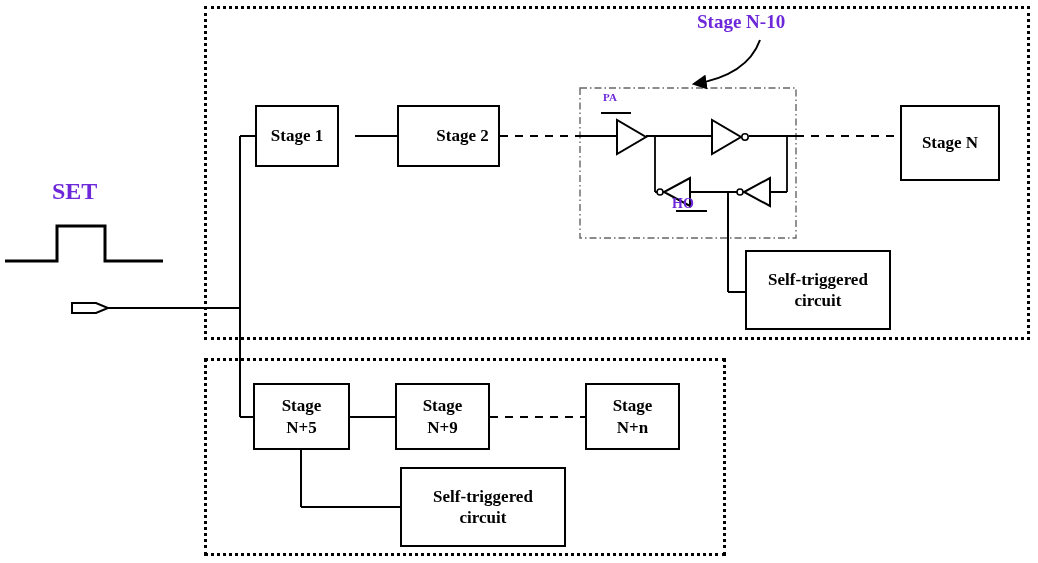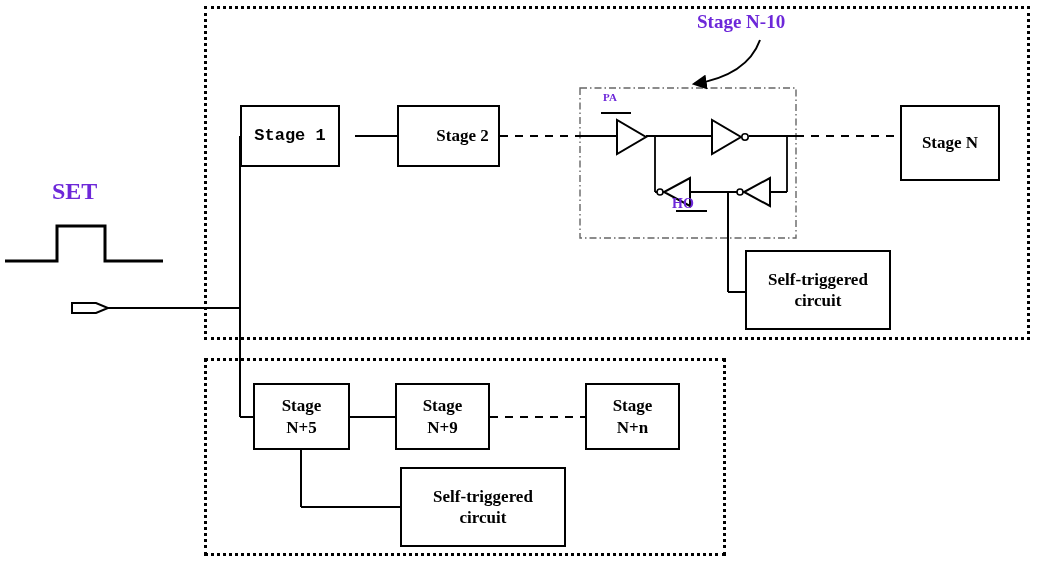--- a/index.html
+++ b/index.html
@@ -32,21 +32,21 @@
     display: flex;
     flex-direction: column;
     align-items: center;
     justify-content: center;
     font-weight: bold;
     font-size: 17px;
     line-height: 1.25;
     text-align: center;
     color: #000;
   }
-  #box-stage1   { left: 240px; top: 105px; width: 100px; height: 62px; font-family: Liberation Mono, monospace; }
+  #box-stage1   { left: 255px; top: 105px; width: 84px; height: 62px; }
   #box-stage2   { left: 397px; top: 105px; width: 103px; height: 62px; padding-left: 28px; }
   #box-stageN   { left: 900px; top: 105px; width: 100px; height: 76px; }
   #box-stageN1  { left: 253px; top: 383px; width: 97px;  height: 67px; }
   #box-stageN2  { left: 395px; top: 383px; width: 95px;  height: 67px; }
   #box-stageNn  { left: 585px; top: 383px; width: 95px;  height: 67px; }
   #box-self-top    { left: 745px; top: 250px; width: 146px; height: 80px; font-size: 17px; }
   #box-self-bottom { left: 400px; top: 467px; width: 166px; height: 80px; font-size: 17px; }
   .float-label {
     position: absolute;
     font-weight: bold;

